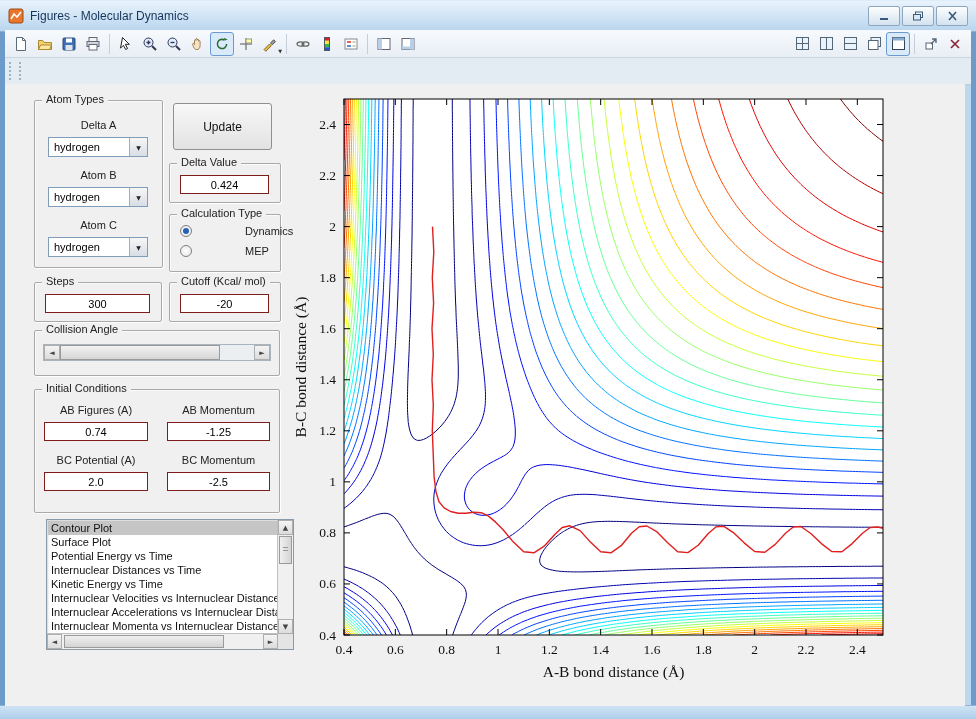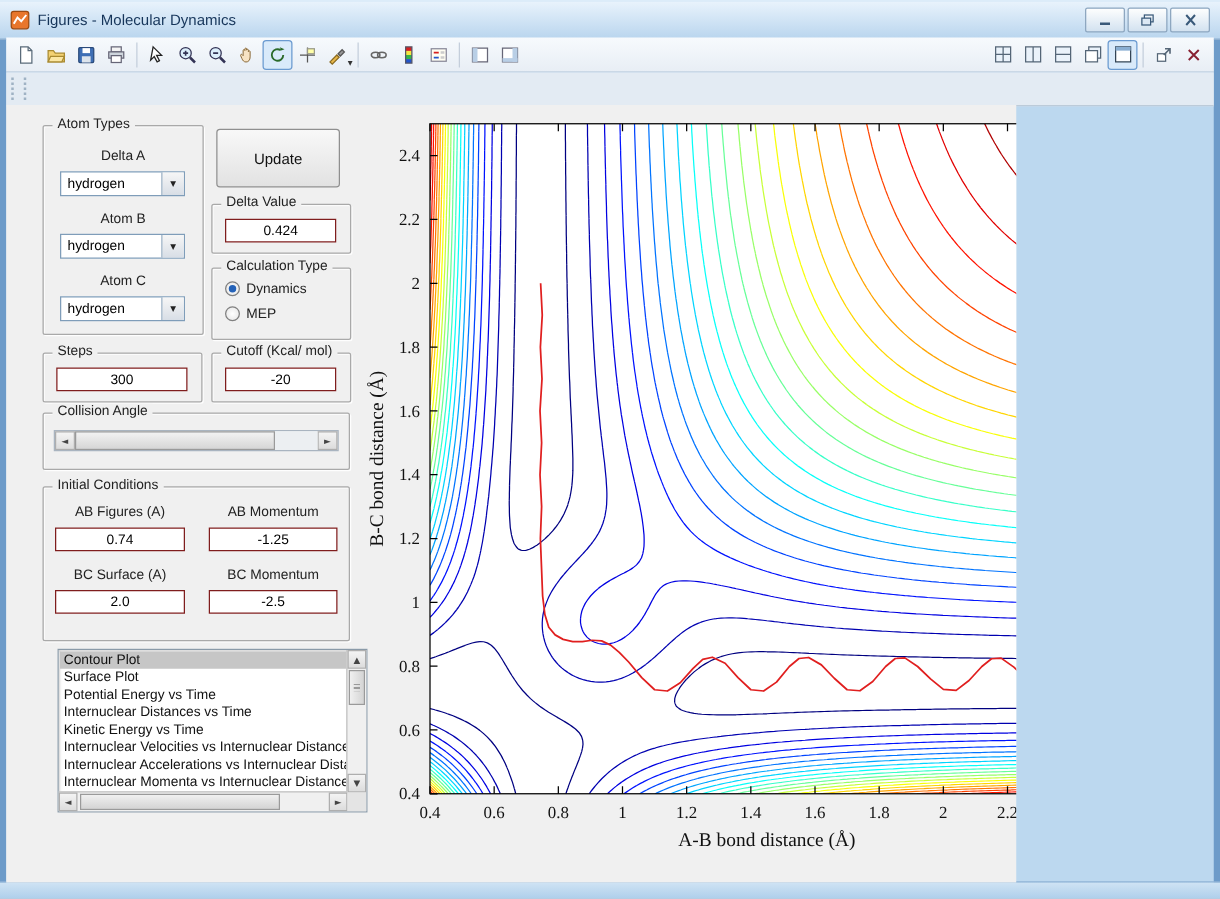--- a/index.html
+++ b/index.html
@@ -21,33 +21,33 @@
   .tsep{width:1px;height:20px;background:#c4cedb;margin:0 4px;flex:0 0 auto;}
   .tspacer{flex:1;}
   .caret{position:absolute;right:0;bottom:2px;font-size:5px;color:#333;font-family:"DejaVu Sans",sans-serif;}
   
   #tabbar{position:absolute;left:5px;right:5px;top:58px;height:26px;background:#e3ebf3;border-bottom:1px solid #bccbd9;}
   #tab-grip{position:absolute;left:4px;top:4px;width:8px;height:18px;border-left:2px dotted #9fb2c4;border-right:2px dotted #9fb2c4;}
   .tab{position:absolute;left:20px;top:2px;height:24px;width:152px;background:#fbfcfe;border:1px solid #9fb2c4;border-bottom:none;border-radius:3px 3px 0 0;display:flex;align-items:center;padding:0 8px;box-sizing:border-box;}
   .tab .tab-label{font-size:12px;color:#222;flex:1;white-space:nowrap;}
   .tab .tab-close{color:#8a98a6;font-size:12px;padding:0 2px;}
   
-  #content{position:absolute;left:5px;top:84px;width:764px;height:622px;background:#f0f0f0;overflow:hidden;padding-left:44px;}
+  #content{position:absolute;left:5px;top:84px;width:960px;height:622px;background:#f0f0f0;overflow:hidden;}
   .gbox{position:absolute;border:1px solid #a9a9a9;border-radius:2px;box-shadow:1px 1px 0 rgba(255,255,255,.9), inset 1px 1px 0 rgba(255,255,255,.7);}
   .gbox .legend{position:absolute;top:-8px;left:7px;background:#f0f0f0;padding:0 4px;font-size:11px;color:#222;white-space:nowrap;}
   .ctl-label{position:absolute;font-size:11px;color:#222;text-align:center;white-space:nowrap;}
   .field{position:absolute;background:#fff;border:1px solid #7f1d1d;text-align:center;font-size:11px;font-family:"Liberation Sans",sans-serif;padding:0;box-sizing:border-box;}
   .combo{position:absolute;height:20px;background:#fff;border:1px solid #7f9db9;display:flex;align-items:center;box-sizing:border-box;}
   .combo .combo-text{flex:1;font-size:11px;padding-left:5px;white-space:nowrap;overflow:hidden;}
   .combo .combo-btn{width:17px;align-self:stretch;background:linear-gradient(#f6f6f6,#d8dee6);border-left:1px solid #9ab0c4;display:flex;align-items:center;justify-content:center;font-size:6px;color:#222;font-family:"DejaVu Sans",sans-serif;}
   .btn-update{position:absolute;background:linear-gradient(#f8f8f8,#e2e2e2);border:1px solid #8f8f8f;border-radius:3px;font-size:12px;font-family:Liberation Sans, sans-serif;color:#111;}
   .radio-row{position:absolute;display:flex;align-items:center;gap:5px;}
   .radio{width:12px;height:12px;border-radius:50%;border:1px solid #808080;background:radial-gradient(#ffffff,#e4e4e4);position:relative;box-sizing:border-box;}
   .radio.on::after{content:"";position:absolute;inset:2px;border-radius:50%;background:#2462b8;}
-  .radio-label{font-size:11px;color:#222;}
+  .radio-label{font-size:11px;color:#222;margin-left:48px;}
   
   .slider{position:absolute;height:17px;background:#f2f2f2;border:1px solid #a9b4c0;display:flex;box-sizing:border-box;}
   .sb-btn{width:16px;height:100%;background:linear-gradient(#f4f4f4,#dcdcdc);border:1px solid #aeaeae;display:flex;align-items:center;justify-content:center;font-size:7px;color:#444;font-family:"DejaVu Sans",sans-serif;box-sizing:border-box;flex:0 0 auto;}
   .sl-track{flex:1;position:relative;background:#eceff2;}
   .sl-thumb{position:absolute;left:0;top:0;bottom:0;width:160px;background:linear-gradient(#f2f2f2,#d6d6d6);border:1px solid #9a9a9a;box-sizing:border-box;}
   .listbox{position:absolute;background:#fff;border:1px solid #8a9aa8;box-shadow:inset 1px 1px 2px rgba(0,0,0,.18);box-sizing:border-box;}
   .lb-items{position:absolute;left:1px;top:1px;right:16px;bottom:16px;overflow:hidden;}
   .lb-item{height:14px;line-height:14px;font-size:11px;padding-left:3px;white-space:nowrap;color:#111;}
   .lb-item.sel{background:#c6c6c6;}
   .sb-v{position:absolute;top:0;right:0;bottom:15px;width:15px;background:#f0f0f0;border-left:1px solid #c0c0c0;}
@@ -319,21 +319,21 @@
         <div class="sb-btn">►</div>
       </div>
     </div>
 
     <div class="gbox" style="left:29px;top:305px;width:244px;height:122px;">
       <span class="legend">Initial Conditions</span>
       <div class="ctl-label" style="left:9px;top:14px;width:104px;">AB Figures (A)</div>
       <div class="ctl-label" style="left:132px;top:14px;width:103px;">AB Momentum</div>
       <input class="field" style="left: 9px; top: 32px; width: 104px; height: 19px;" value="0.74">
       <input class="field" style="left: 132px; top: 32px; width: 103px; height: 19px;" value="-1.25">
-      <div class="ctl-label" style="left:9px;top:64px;width:104px;">BC Surface (A)</div>
+      <div class="ctl-label" style="left:9px;top:64px;width:104px;">BC Potential (A)</div>
       <div class="ctl-label" style="left:132px;top:64px;width:103px;">BC Momentum</div>
       <input class="field" style="left: 9px; top: 82px; width: 104px; height: 19px;" value="2.0">
       <input class="field" style="left: 132px; top: 82px; width: 103px; height: 19px;" value="-2.5">
     </div>
 
     <div class="listbox" style="left:41px;top:435px;width:248px;height:131px;">
       <div class="lb-items">
           <div class="lb-item sel">Contour Plot</div>
           <div class="lb-item">Surface Plot</div>
           <div class="lb-item">Potential Energy vs Time</div>

